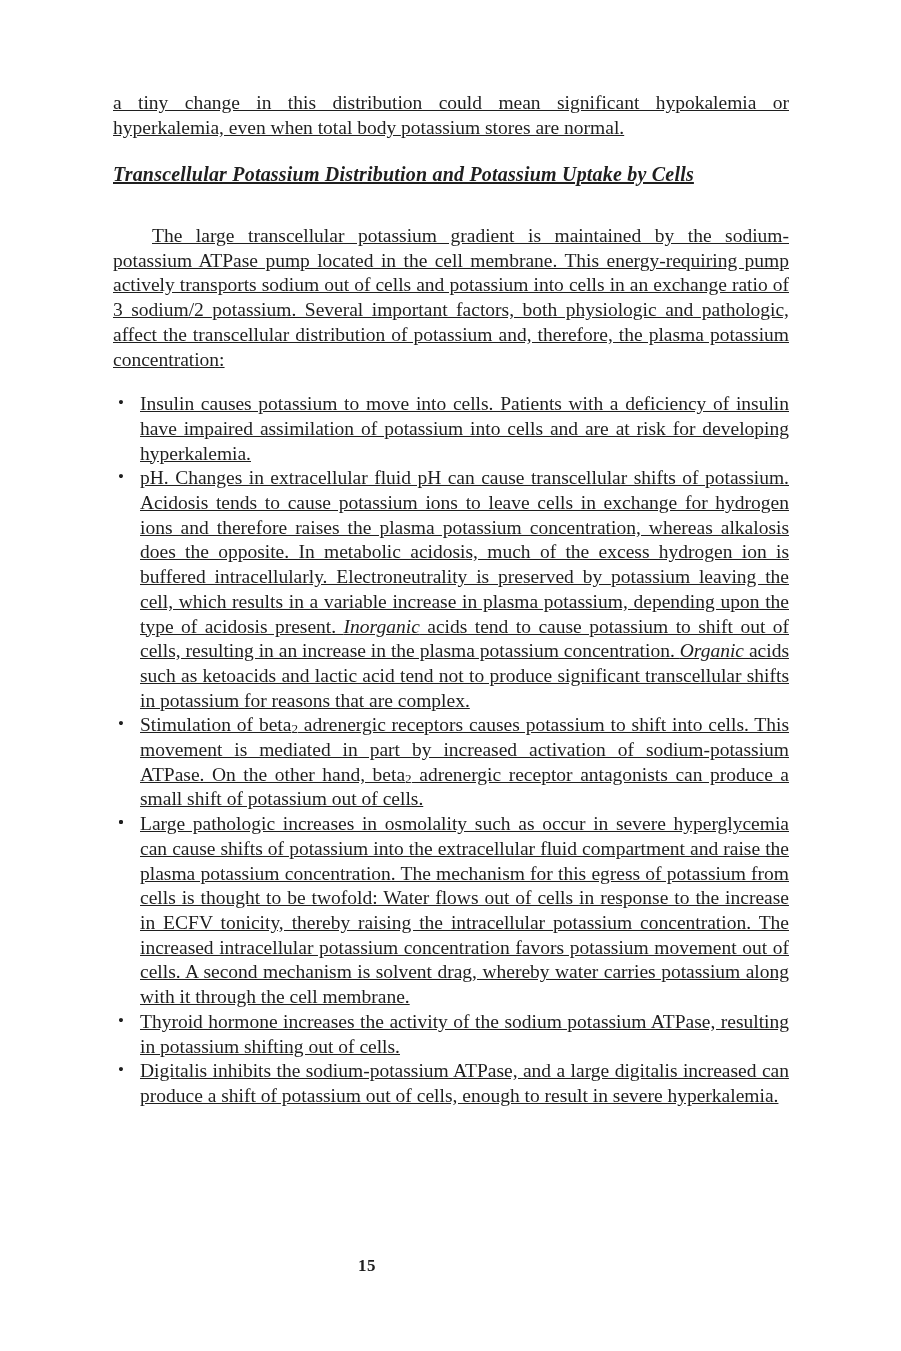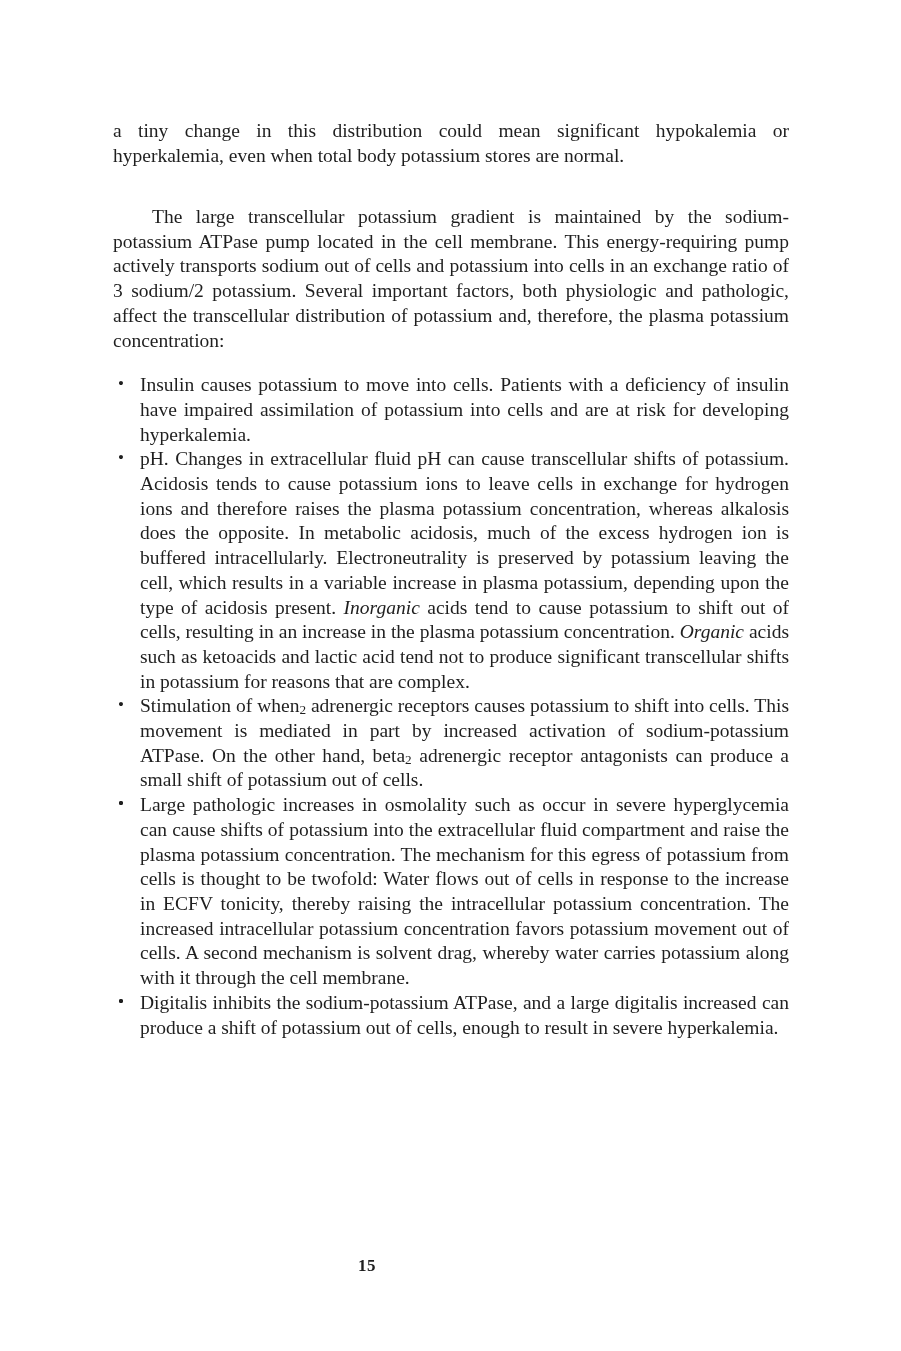--- a/index.html
+++ b/index.html
@@ -10,22 +10,23 @@
     height: 1351px;
     background: #ffffff;
     font-family: "Liberation Serif", "DejaVu Serif", serif;
     color: #1f1f1f;
     overflow: hidden;
     margin: 0 auto;
   }
   .content {
     position: absolute;
     left: 113px;
-    top: 118px;
+    top: 90px;
     width: 676px;
+    text-decoration: underline;
   }
   .intro {
     font-size: 19.5px;
     line-height: 25px;
     text-align: justify;
     text-align-last: left;
   }
   .section-heading {
     margin-top: 21px;
     font-size: 20px;
@@ -74,45 +75,47 @@
   }
 </style>
 </head>
 <body>
 
 <div class="page">
   <div class="content">
 
     <p class="intro">a tiny change in this distribution could mean significant hypokalemia or hyperkalemia, even when total body potassium stores are normal.</p>
 
+    <h2 class="section-heading">Transcellular Potassium Distribution and Potassium Uptake by Cells</h2>
 
     <p class="lead">The large transcellular potassium gradient is maintained by the sodium-potassium ATPase pump located in the cell membrane. This energy-requiring pump actively transports sodium out of cells and potassium into cells in an exchange ratio of 3 sodium/2 potassium. Several important factors, both physiologic and pathologic, affect the transcellular distribution of potassium and, therefore, the plasma potassium concentration:</p>
 
     <ul class="bullets">
       <li>
         <span class="bullet-marker">•</span>
         <span><span>Insulin causes potassium to move into cells. Patients with a deficiency of insulin have impaired assimilation of potassium into cells and are at risk for developing hyperkalemia.</span></span>
       </li>
       <li>
         <span class="bullet-marker">•</span>
         <span><span>pH. Changes in extracellular fluid pH can cause transcellular shifts of potassium. Acidosis tends to cause potassium ions to leave cells in exchange for hydrogen ions and therefore raises the plasma potassium concentration, whereas alkalosis does the opposite. In metabolic acidosis, much of the excess hydrogen ion is buffered intracellularly. Electroneutrality is preserved by potassium leaving the cell, which results in a variable increase in plasma potassium, depending upon the type of acidosis present. </span><em>Inorganic</em><span> acids tend to cause potassium to shift out of cells, resulting in an increase in the plasma potassium concentration. </span><em>Organic</em><span> acids such as ketoacids and lactic acid tend not to produce significant transcellular shifts in potassium for reasons that are complex.</span></span>
       </li>
       <li>
         <span class="bullet-marker">•</span>
-        <span><span>Stimulation of when</span><sub>2</sub><span> adrenergic receptors causes potassium to shift into cells. This movement is mediated in part by increased activation of sodium-potassium ATPase. On the other hand, beta</span><sub>2</sub><span> adrenergic receptor antagonists can produce a small shift of potassium out of cells.</span></span>
+        <span><span>Stimulation of beta</span><sub>2</sub><span> adrenergic receptors causes potassium to shift into cells. This movement is mediated in part by increased activation of sodium-potassium ATPase. On the other hand, beta</span><sub>2</sub><span> adrenergic receptor antagonists can produce a small shift of potassium out of cells.</span></span>
       </li>
       <li>
         <span class="bullet-marker">•</span>
       </li>
       <li>
         <span class="bullet-marker">•</span>
         <span><span>Large pathologic increases in osmolality such as occur in severe hyperglycemia can cause shifts of potassium into the extracellular fluid compartment and raise the plasma potassium concentration. The mechanism for this egress of potassium from cells is thought to be twofold: Water flows out of cells in response to the increase in ECFV tonicity, thereby raising the intracellular potassium concentration. The increased intracellular potassium concentration favors potassium movement out of cells. A second mechanism is solvent drag, whereby water carries potassium along with it through the cell membrane.</span></span>
       </li>
       <li>
         <span class="bullet-marker">•</span>
+        <span><span>Thyroid hormone increases the activity of the sodium potassium ATPase, resulting in potassium shifting out of cells.</span></span>
       </li>
       <li>
         <span class="bullet-marker">•</span>
         <span><span>Digitalis inhibits the sodium-potassium ATPase, and a large digitalis increased can produce a shift of potassium out of cells, enough to result in severe hyperkalemia.</span></span>
       </li>
     </ul>
   </div>
 
   <div class="page-number">15</div>
 </div>

